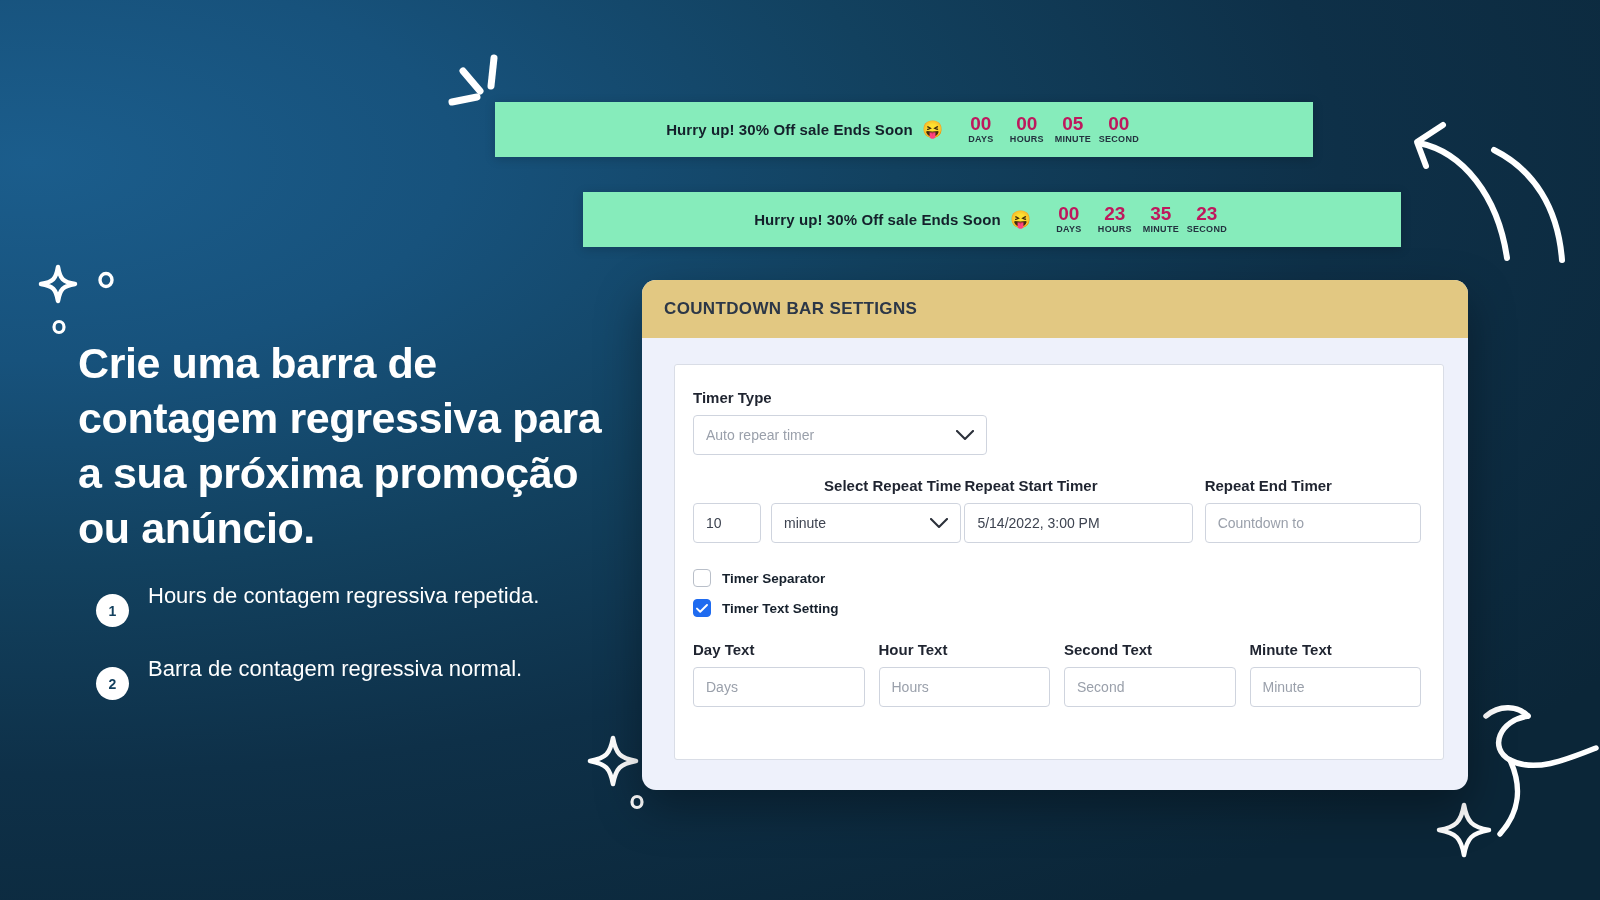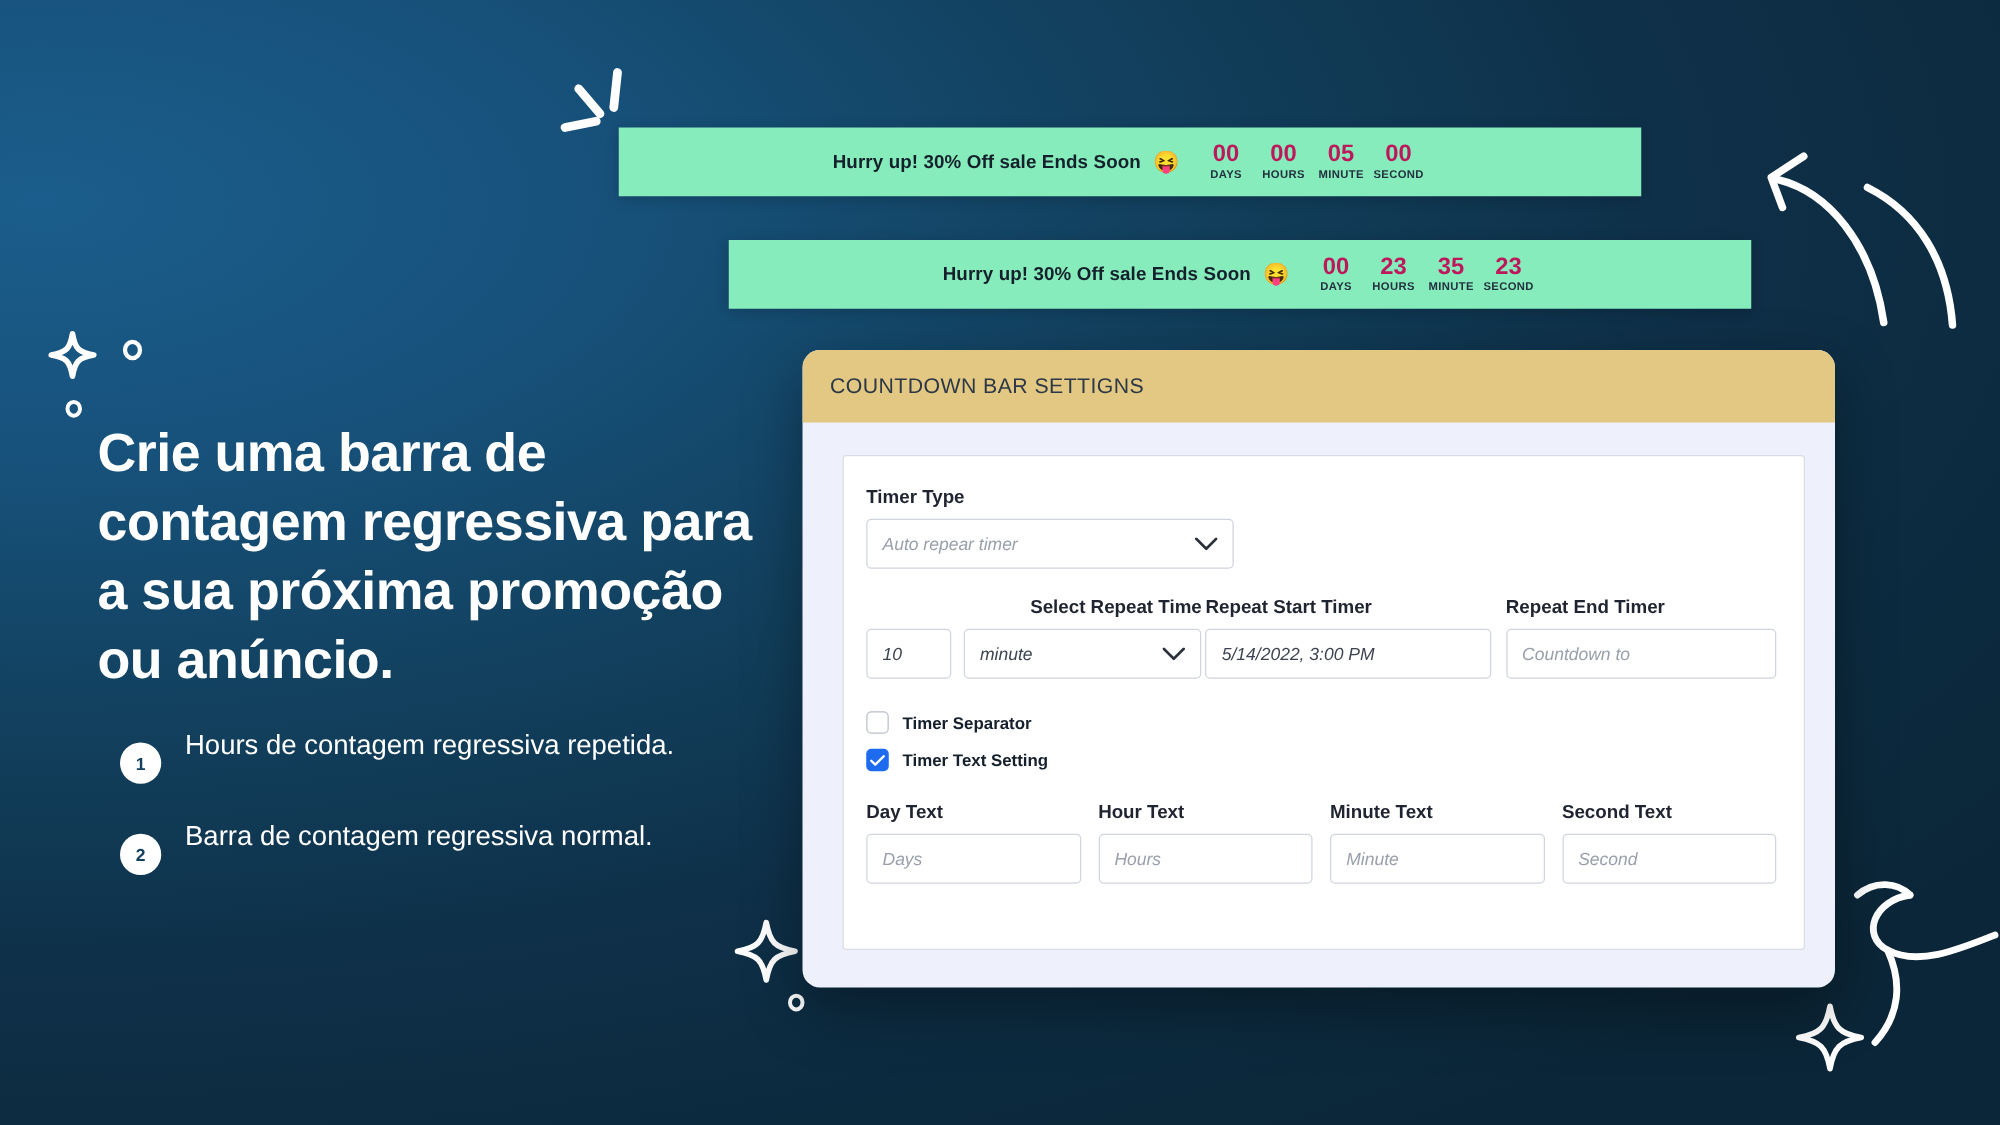--- a/index.html
+++ b/index.html
@@ -94,21 +94,21 @@
     box-shadow: 0 18px 46px rgba(0,0,0,.34);
     overflow: hidden;
   }
   .panel-header {
     height: 58px;
     background: #e2c882;
     display: flex; align-items: center;
     padding-left: 22px;
   }
   .panel-header h2 {
-    font-size: 17px; font-weight: 400; color: #2c3747;
+    font-size: 17px; font-weight: 700; color: #2c3747;
     letter-spacing: .35px;
   }
   .panel-body { padding: 26px 24px 24px 32px; }
   .card {
     background: #ffffff;
     border: 1px solid #d9dde6;
     border-radius: 3px;
     padding: 24px 22px 26px 18px;
     min-height: 396px;
   }
@@ -118,21 +118,20 @@
     margin-bottom: 9px; display: block;
   }
   .field {
     height: 40px;
     border: 1px solid #cfd4de;
     border-radius: 4px;
     background: #fff;
     display: flex; align-items: center;
     padding: 0 12px;
     font-size: 14px;
-    font-style: italic;
   }
   .field .val { color: #3d4350; }
   .field .ph { color: #9aa0ab; }
   .field.with-caret { justify-content: space-between; }
   .caret { color: #2b303a; display: flex; align-items: center; }
   .timer-type { width: 294px; margin-bottom: 22px; }
 
   .grid3 { display: flex; gap: 0; margin-bottom: 26px; }
   .col-repeat { width: 294px; text-align: right; }
   .col-start  { width: 250px; margin-left: 3px; }
@@ -360,30 +359,30 @@
               <span class="ph">Days</span>
             </div>
           </div>
           <div>
             <label class="lbl">Hour Text</label>
             <div class="field">
               <span class="ph">Hours</span>
             </div>
           </div>
           <div>
+            <label class="lbl">Second Text</label>
+            <div class="field">
+              <span class="ph">Second</span>
+            </div>
+          </div>
+          <div>
             <label class="lbl">Minute Text</label>
             <div class="field">
               <span class="ph">Minute</span>
             </div>
           </div>
-          <div>
-            <label class="lbl">Second Text</label>
-            <div class="field">
-              <span class="ph">Second</span>
-            </div>
-          </div>
         </div>
 
       </div>
     </div>
   </div>
 
 </div>
 
 </body></html>

